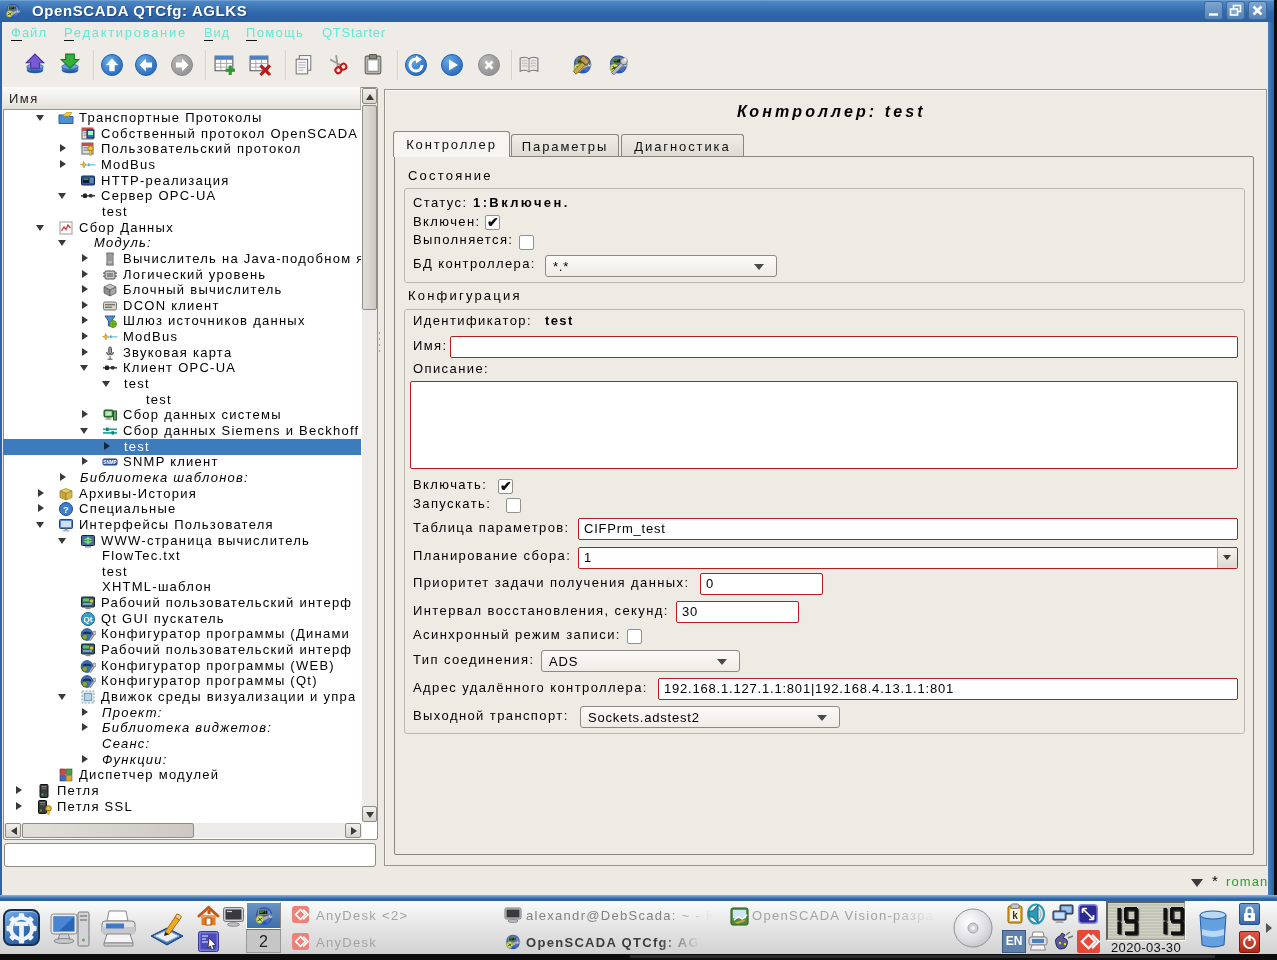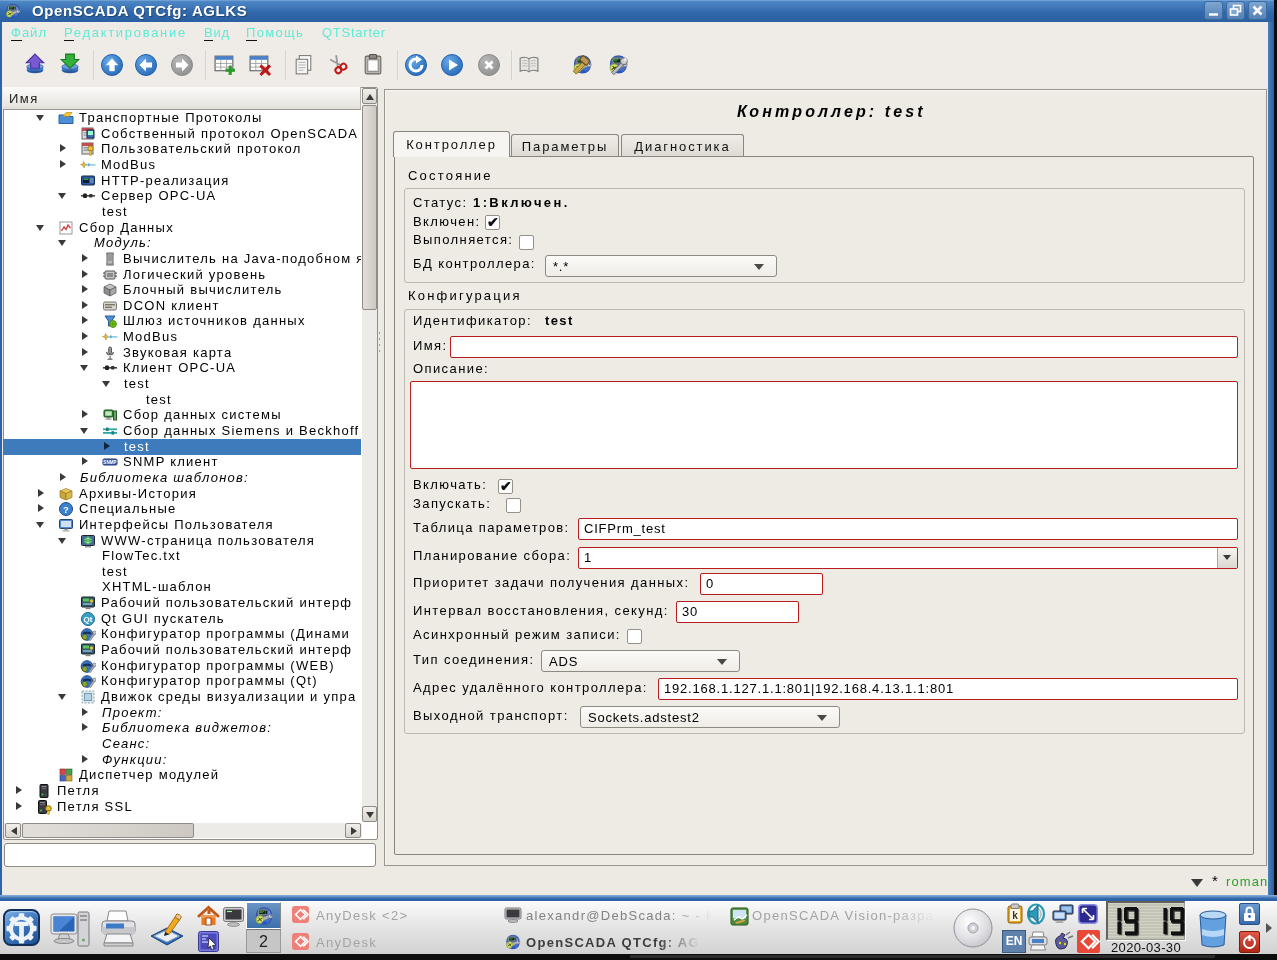--- a/index.html
+++ b/index.html
@@ -373,21 +373,21 @@
           <rect x="1.5" y="2.5" width="13" height="9" rx="1" fill="#5588cc" stroke="#224477"></rect>
           <rect x="3" y="4" width="10" height="6" fill="#cfe2f5"></rect>
           <rect x="6.5" y="11.5" width="3" height="1.8" fill="#888"></rect>
           <rect x="4.5" y="13.3" width="7" height="1.2" fill="#aaa"></rect>
         </svg></span><span class="lbl" style="left:76px;">Интерфейсы Пользователя</span></div>
 <div class="trow" style="top:446px;"><span class="arr-d" style="left:55px;"></span><span class="tic" style="left:77px;"><svg width="16" height="16" viewBox="0 0 16 16">
           <rect x="1.5" y="2.5" width="13" height="10" rx="1" fill="#4a6a9a" stroke="#223"></rect>
           <circle cx="8" cy="7.5" r="3.8" fill="#3aa03a"></circle>
           <path d="M4.5 6.5 q3.5-2 7 0 M4.5 8.5 q3.5 2 7 0 M8 3.7 v7.6" stroke="#bfe" stroke-width=".7" fill="none"></path>
           <rect x="5" y="13" width="6" height="1.5" fill="#999"></rect>
-        </svg></span><span class="lbl" style="left:98px;">WWW-страница пользователя</span></div>
+        </svg></span><span class="lbl" style="left:98px;">WWW-страница вычислитель</span></div>
 <div class="trow" style="top:461px;"><span class="lbl" style="left:99px;">FlowTec.txt</span></div>
 <div class="trow" style="top:477px;"><span class="lbl" style="left:99px;">test</span></div>
 <div class="trow" style="top:492px;"><span class="lbl" style="left:99px;">XHTML-шаблон</span></div>
 <div class="trow" style="top:508px;"><span class="tic" style="left:77px;"><svg width="16" height="16" viewBox="0 0 16 16">
           <rect x="1.5" y="2" width="13" height="10" rx="1" fill="#39596e" stroke="#14242e"></rect>
           <rect x="3" y="3.5" width="6" height="3" fill="#57c857"></rect>
           <circle cx="11.5" cy="6" r="1.8" fill="#d8c040"></circle>
           <rect x="3" y="8" width="9" height="2" fill="#7aa0b8"></rect>
           <rect x="5.5" y="12" width="5" height="2.2" fill="#888"></rect>
         </svg></span><span class="lbl" style="left:98px;">Рабочий пользовательский интерф</span></div>

